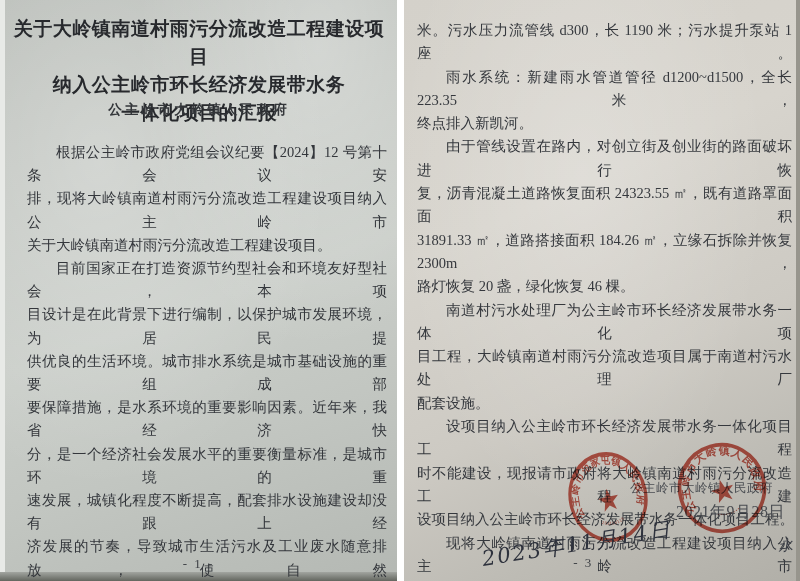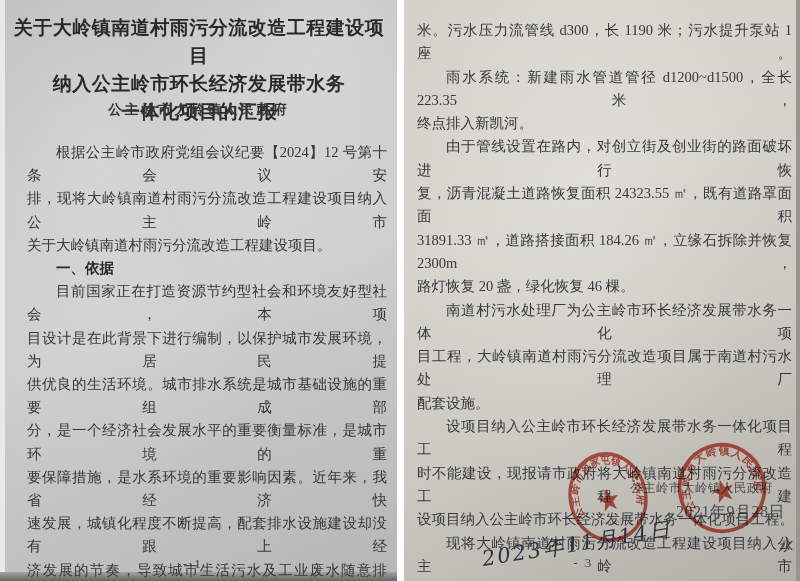--- a/index.html
+++ b/index.html
@@ -15,21 +15,21 @@
   .edge-left-sliver{position:absolute;left:0;top:0;width:5px;height:581px;background:#e8eae7;}
   .edge-bottom-dark{position:absolute;left:0;top:572px;width:397px;height:9px;
     background:linear-gradient(#a2a5a0,#63665f);}
   .photo-right{left:404px;width:396px;
     background:linear-gradient(155deg,#d4d1ca 0%,#d7d4cd 35%,#cdcac3 62%,#bdbbb4 82%,#b1afa8 100%);}
   .photo-right .sheen{position:absolute;inset:0;
     background:radial-gradient(ellipse at 45% 30%,rgba(255,255,255,.22),rgba(255,255,255,0) 60%);}
   .edge-right-sliver{position:absolute;right:0;top:0;width:4px;height:581px;background:#97958d;}
   
   .title-block{position:absolute;left:8px;top:15px;width:382px;text-align:center;
-    font-family:Liberation Mono, monospace;font-weight:700;color:#27292d;}
+    font-family:Liberation Sans, sans-serif;font-weight:700;color:#27292d;}
   .title-line{font-size:19px;line-height:28px;letter-spacing:0.5px;}
   .subtitle{position:absolute;left:8px;top:101px;width:382px;text-align:center;
     font-size:13.5px;letter-spacing:3px;color:#33363a;font-weight:600;}
   .body-l{position:absolute;left:27px;top:141px;width:360px;color:#33363b;
     font-size:14.5px;line-height:23.2px;}
   .body-r{position:absolute;left:417px;top:19px;width:375px;color:#35383d;
     font-size:14.5px;line-height:23.3px;}
   .ln{white-space:nowrap;}
   .just{white-space:normal;text-align:justify;text-align-last:justify;}
   .ind{text-indent:2em;}
@@ -68,26 +68,25 @@
     <div class="title-line">关于大岭镇南道村雨污分流改造工程建设项目</div>
     <div class="title-line">纳入公主岭市环长经济发展带水务</div>
     <div class="title-line">一体化项目的汇报</div>
   </div>
   <div class="subtitle">公主岭市大岭镇人民政府</div>
 
   <div class="body-l">
     <div class="ln ind just">根据公主岭市政府党组会议纪要【2024】12 号第十条会议安</div>
     <div class="ln just">排，现将大岭镇南道村雨污分流改造工程建设项目纳入公主岭市</div>
     <div class="ln">关于大岭镇南道村雨污分流改造工程建设项目。</div>
-    <div class="ln ind head">一、依据</div>
     <div class="ln ind just">目前国家正在打造资源节约型社会和环境友好型社会，本项</div>
     <div class="ln just">目设计是在此背景下进行编制，以保护城市发展环境，为居民提</div>
     <div class="ln just">供优良的生活环境。城市排水系统是城市基础设施的重要组成部</div>
+    <div class="ln just">要保障措施，是水系环境的重要影响因素。近年来，我省经济快</div>
     <div class="ln just">分，是一个经济社会发展水平的重要衡量标准，是城市环境的重</div>
-    <div class="ln just">要保障措施，是水系环境的重要影响因素。近年来，我省经济快</div>
     <div class="ln just">速发展，城镇化程度不断提高，配套排水设施建设却没有跟上经</div>
     <div class="ln just">济发展的节奏，导致城市生活污水及工业废水随意排放，使自然</div>
 
   </div>
   <div class="pageno pageno-left">- 1 -</div>
 
   <div class="photo photo-right">
     <div class="sheen"></div>
     <div class="edge-right-sliver"></div>
   </div>

